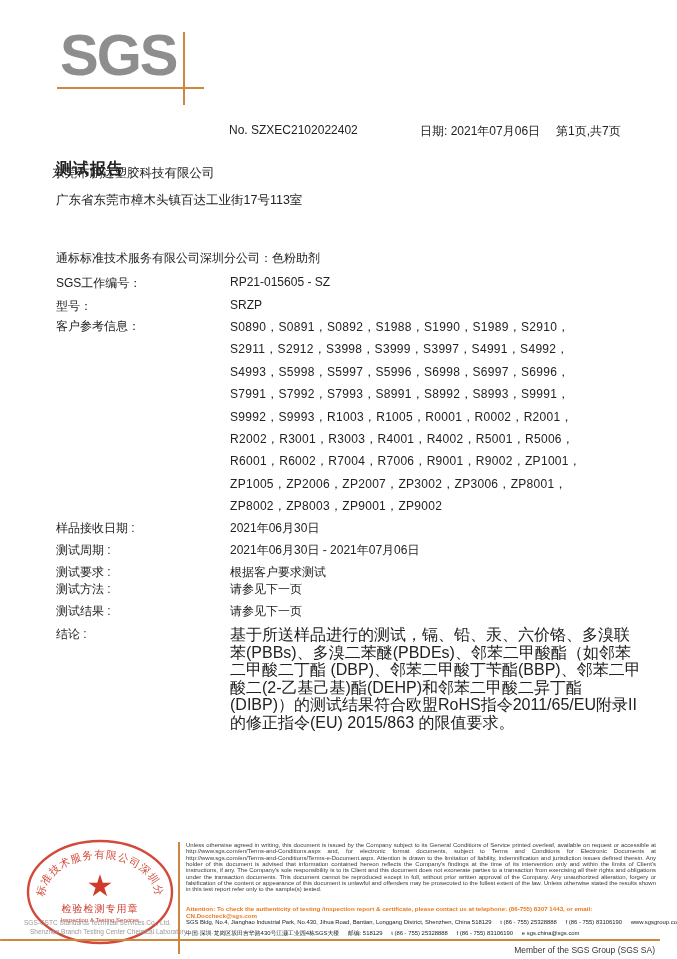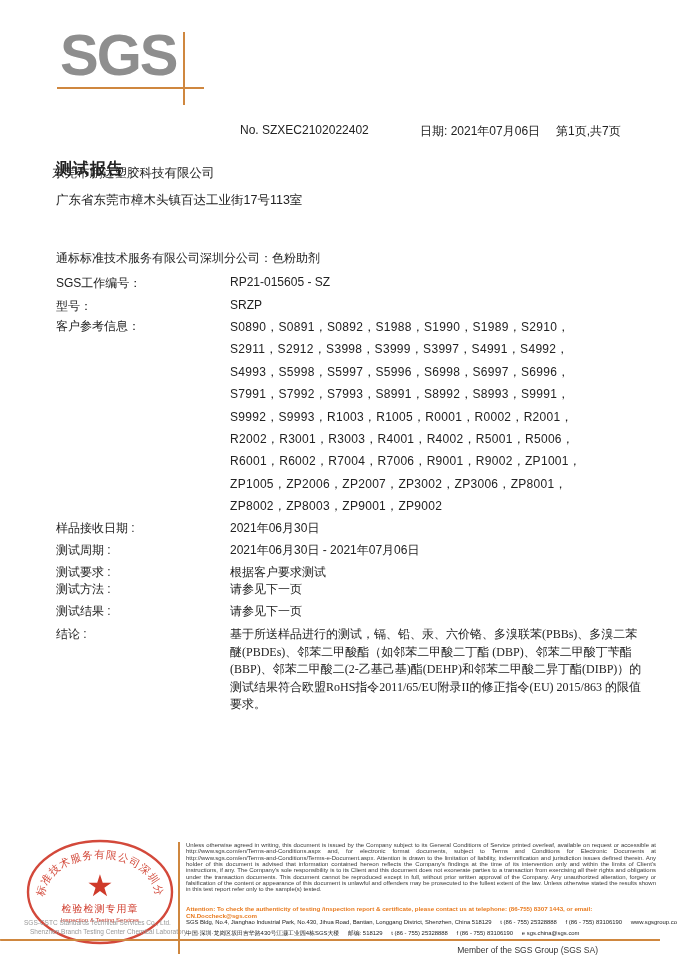--- a/index.html
+++ b/index.html
@@ -10,21 +10,21 @@
   .abs { position:absolute; }
 
   
   .logo-text { left:60px; top:26px; font-size:58px; font-weight:bold; color:#8e8e8e;
                letter-spacing:-2px; line-height:1; }
   .crop-h { left:57px; top:87px; width:147px; height:2px; background:#cf873f; }
   .crop-v { left:183px; top:32px; width:2px; height:73px; background:#cf873f; }
 
   
   .doc-title  { left:56px;  top:119px; font-size:16px; font-weight:bold; letter-spacing:1px;margin-top:40px; }
-  .report-no  { left:229px; top:123px; font-size:12px;margin-left:11px; }
+  .report-no  { left:229px; top:123px; font-size:12px; }
   .report-date{ left:420px; top:123px; font-size:12px; }
   .report-page{ left:556px; top:123px; font-size:12px; }
 
   
   .app-name { left:52px; top:165px; font-size:12.5px; }
   .app-addr { left:56px; top:192px; font-size:12.5px; }
 
   
   .statement { left:56px; top:250px; font-size:12px; }
   .lab  { position:absolute; left:56px;  font-size:12px; }
@@ -33,38 +33,38 @@
   .t-model{ top:298px; }
   .t-ref  { top:318px;text-align:right; }
   .reflines { position:absolute; left:230px; top:316px; font-size:12px; line-height:22.4px; letter-spacing:0.3px; }
   .t-recv { top:520px; }
   .t-per  { top:542px; }
   .t-req  { top:564px; }
   .t-meth { top:581px; }
   .t-res  { top:603px; }
   .t-con  { top:626px; }
   .conclusion-text { position:absolute; left:230px; top:626px; width:414px;
-                     font-size:12px; line-height:17.6px;font-family:Liberation Serif, serif; }
+                     font-size:16px; line-height:17.6px; }
 
   
   .stamp-svg { left:22px; top:836px; }
   .company1 { left:24px; top:919px; font-size:6.5px; color:#999; white-space:nowrap; }
   .company2 { left:30px; top:928px; font-size:6.5px; color:#999; white-space:nowrap; }
   .fdiv-v { left:178px; top:842px; width:2px; height:112px; background:#cf873f; }
   .disclaimer { left:186px; top:842px; width:470px; font-size:6px; line-height:6.35px;
                 color:#3a3a3a; text-align:justify; }
   .attention { left:186px; top:906px; width:470px; font-size:6.2px; line-height:6.6px;
                color:#e87a1e; font-weight:bold; }
   .addr-row { position:absolute; left:186px; width:474px; font-size:5.9px; color:#1c1c1c;
               white-space:nowrap; }
   .addr-en { top:919px; }
   .addr-cn { top:929px; }
   .addr-row .seg { margin-right:7px; }
   .fline-h { left:0px; top:939px; width:660px; height:2px; background:#cf873f; }
-  .member { left:0px; top:945px; width:598px; text-align:right; font-size:8.5px; color:#333; }
+  .member { left:0px; top:945px; width:655px; text-align:right; font-size:8.5px; color:#333; }
 </style>
 </head>
 <body>
 
 <div class="page">
 
   <div class="abs logo-text">SGS</div>
   <div class="abs crop-h"></div>
   <div class="abs crop-v"></div>
 

